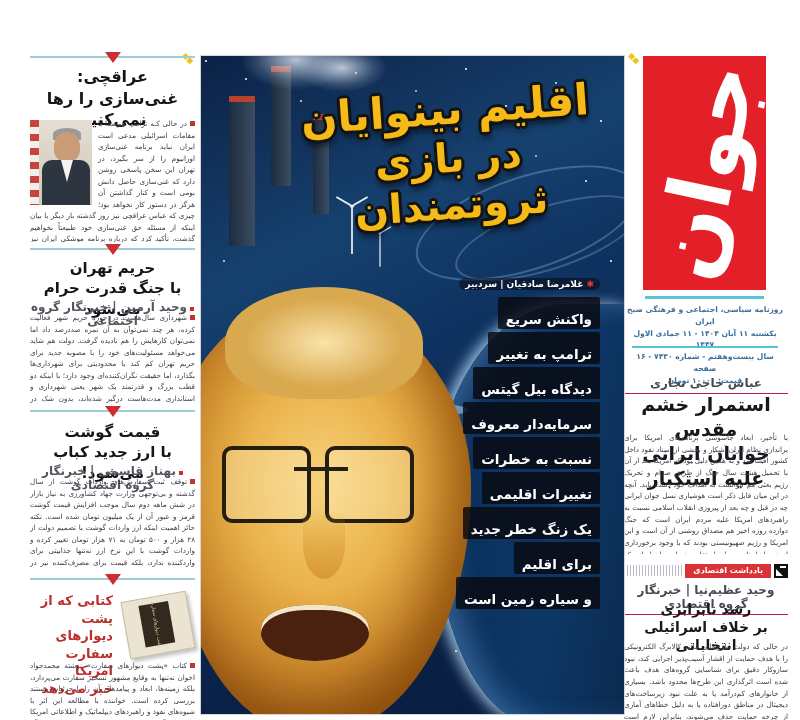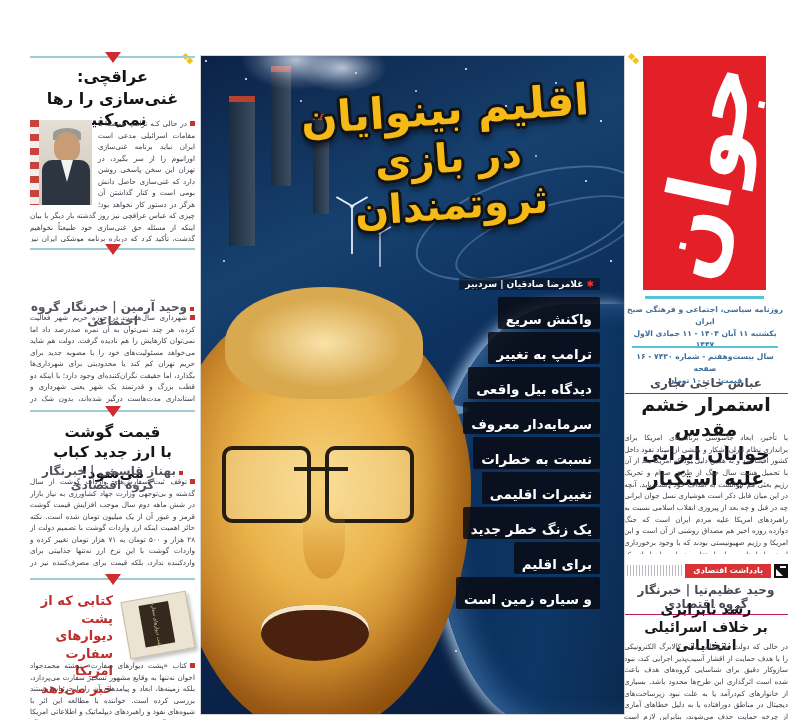--- a/index.html
+++ b/index.html
@@ -88,21 +88,21 @@
     border-radius:50%;opacity:.6;}
 
   .poster-headline{position:absolute;right:16px;top:28px;width:320px;text-align:center;
     transform:rotate(-4deg);font-weight:bold;color:#f6ba18;line-height:1.18;
     text-shadow:-3px 0 #131313,3px 0 #131313,0 -3px #131313,0 3px #131313,
       -2px -2px #131313,2px 2px #131313,-2px 2px #131313,2px -2px #131313,0 6px 6px rgba(0,0,0,.6);}
   .ph1{font-size:43px;}
   .ph2{font-size:40px;}
 
   .poster-byline{position:absolute;right:24px;top:222px;font-size:9px;color:#fff;font-weight:bold;
-    background:rgba(10,10,18,.55);padding:1px 6px;border-radius:0;}
+    background:rgba(10,10,18,.55);padding:1px 6px;border-radius:6px;}
   .poster-byline .mark{color:#e8372e;}
   .deck{position:absolute;right:24px;top:241px;display:flex;flex-direction:column;
     align-items:flex-start;gap:3px;}
   .deck span{background:rgba(8,8,16,.82);color:#fff;font-size:13.5px;font-weight:bold;
     padding:14px 8px 2px;border-radius:2px;white-space:nowrap;}
 
   
   .left-col{position:absolute;left:30px;top:0;width:165px;height:720px;}
   .lc-headline{position:absolute;width:165px;text-align:center;font-weight:bold;color:#141419;
     line-height:1.35;}
@@ -214,21 +214,21 @@
     </div>
 
     <div class="poster-byline">
       <span class="mark">✱</span>
       <span>غلامرضا صادقیان | سردبیر</span>
     </div>
 
     <div class="deck">
       <span>واکنش سریع</span>
       <span>ترامپ به تغییر</span>
-      <span>دیدگاه بیل واقعی</span>
+      <span>دیدگاه بیل گیتس</span>
       <span>سرمایه‌دار معروف</span>
       <span>نسبت به خطرات</span>
       <span>تغییرات اقلیمی</span>
       <span>یک زنگ خطر جدید</span>
       <span>برای اقلیم</span>
       <span>و سیاره زمین است</span>
     </div>
   </div>
 
   <div class="ydot" style="left:183px;top:54px;"></div>
@@ -252,20 +252,24 @@
         <span class="suit"></span>
         <span class="shirt"></span>
       </span>
       <span class="bullet"></span><span>در حالی کـه ترامپ هم‌صدا با مقامات اسرائیلی مدعی است ایران نباید برنامه غنی‌سازی اورانیوم را از سر بگیرد، در تهران این سخن پاسخی روشن دارد که غنی‌سازی حاصل دانش بومی است و کنار گذاشتن آن هرگز در دستور کار نخواهد بود؛ چیزی که عباس عراقچی نیز روز گذشته بار دیگر با بیان اینکه از مسئله حق غنی‌سازی خود طبیعتاً نخواهیم گذشت، تأکید کرد که درباره برنامه موشکی ایران نیز هیچ مذاکره‌ای صورت نخواهد گرفت. همزمان با این موضع‌گیری، برخی بازیگران منطقه خواستار از سرگیری مذاکرات هسته‌ای ایران شدند</span>
     </div>
 
     <div class="divider" style="top:248px;left:0;width:165px;">
         <span class="orn"></span>
       </div>
 
+    <div class="lc-headline" style="top:258px;font-size:15px;">
+      <div>حریم تهران</div>
+      <div>با جنگ قدرت حرام می‌شود</div>
+    </div>
     <div class="lc-byline" style="top:300px;">
       <span class="reddot"></span><span>وحید آرمین | خبرنگار گروه اجتماعی</span>
     </div>
     <div class="lc-body" style="top:312px;height:92px;">
       <span class="bullet"></span><span>شهرداری سال‌هاست در حوزه حریم شهر فعالیت کرده، هر چند نمی‌توان به آن نمره صددرصد داد اما نمی‌توان کارهایش را هم نادیده گرفت. دولت هم شاید می‌خواهد مسئولیت‌های خود را با مصوبه جدید برای حریم تهران کم کند یا محدودیتی برای شهرداری‌ها بگذارد، اما حقیقت نگران‌کننده‌ای وجود دارد؛ با اینکه دو قطب بزرگ و قدرتمند یک شهر یعنی شهرداری و استانداری مدت‌هاست درگیر شده‌اند، بدون شک در شهری مثل تهران این درگیری نه‌تنها مفید نیست بلکه تبعات منفی گسترده‌ای دارد. سخنگوی شهرداری تهران در گفت‌وگو با «جوان» می‌گوید اگر حریم بدون نظارت مستقیم شهرداری اداره شود، شاهد مهاجرت بی‌رویه، ساخت‌وسازهای نامشخص و فشار بر زیرساخت‌ها خواهیم بود</span>
     </div>
 
     <div class="divider" style="top:410px;left:0;width:165px;">
         <span class="orn"></span>
       </div>

